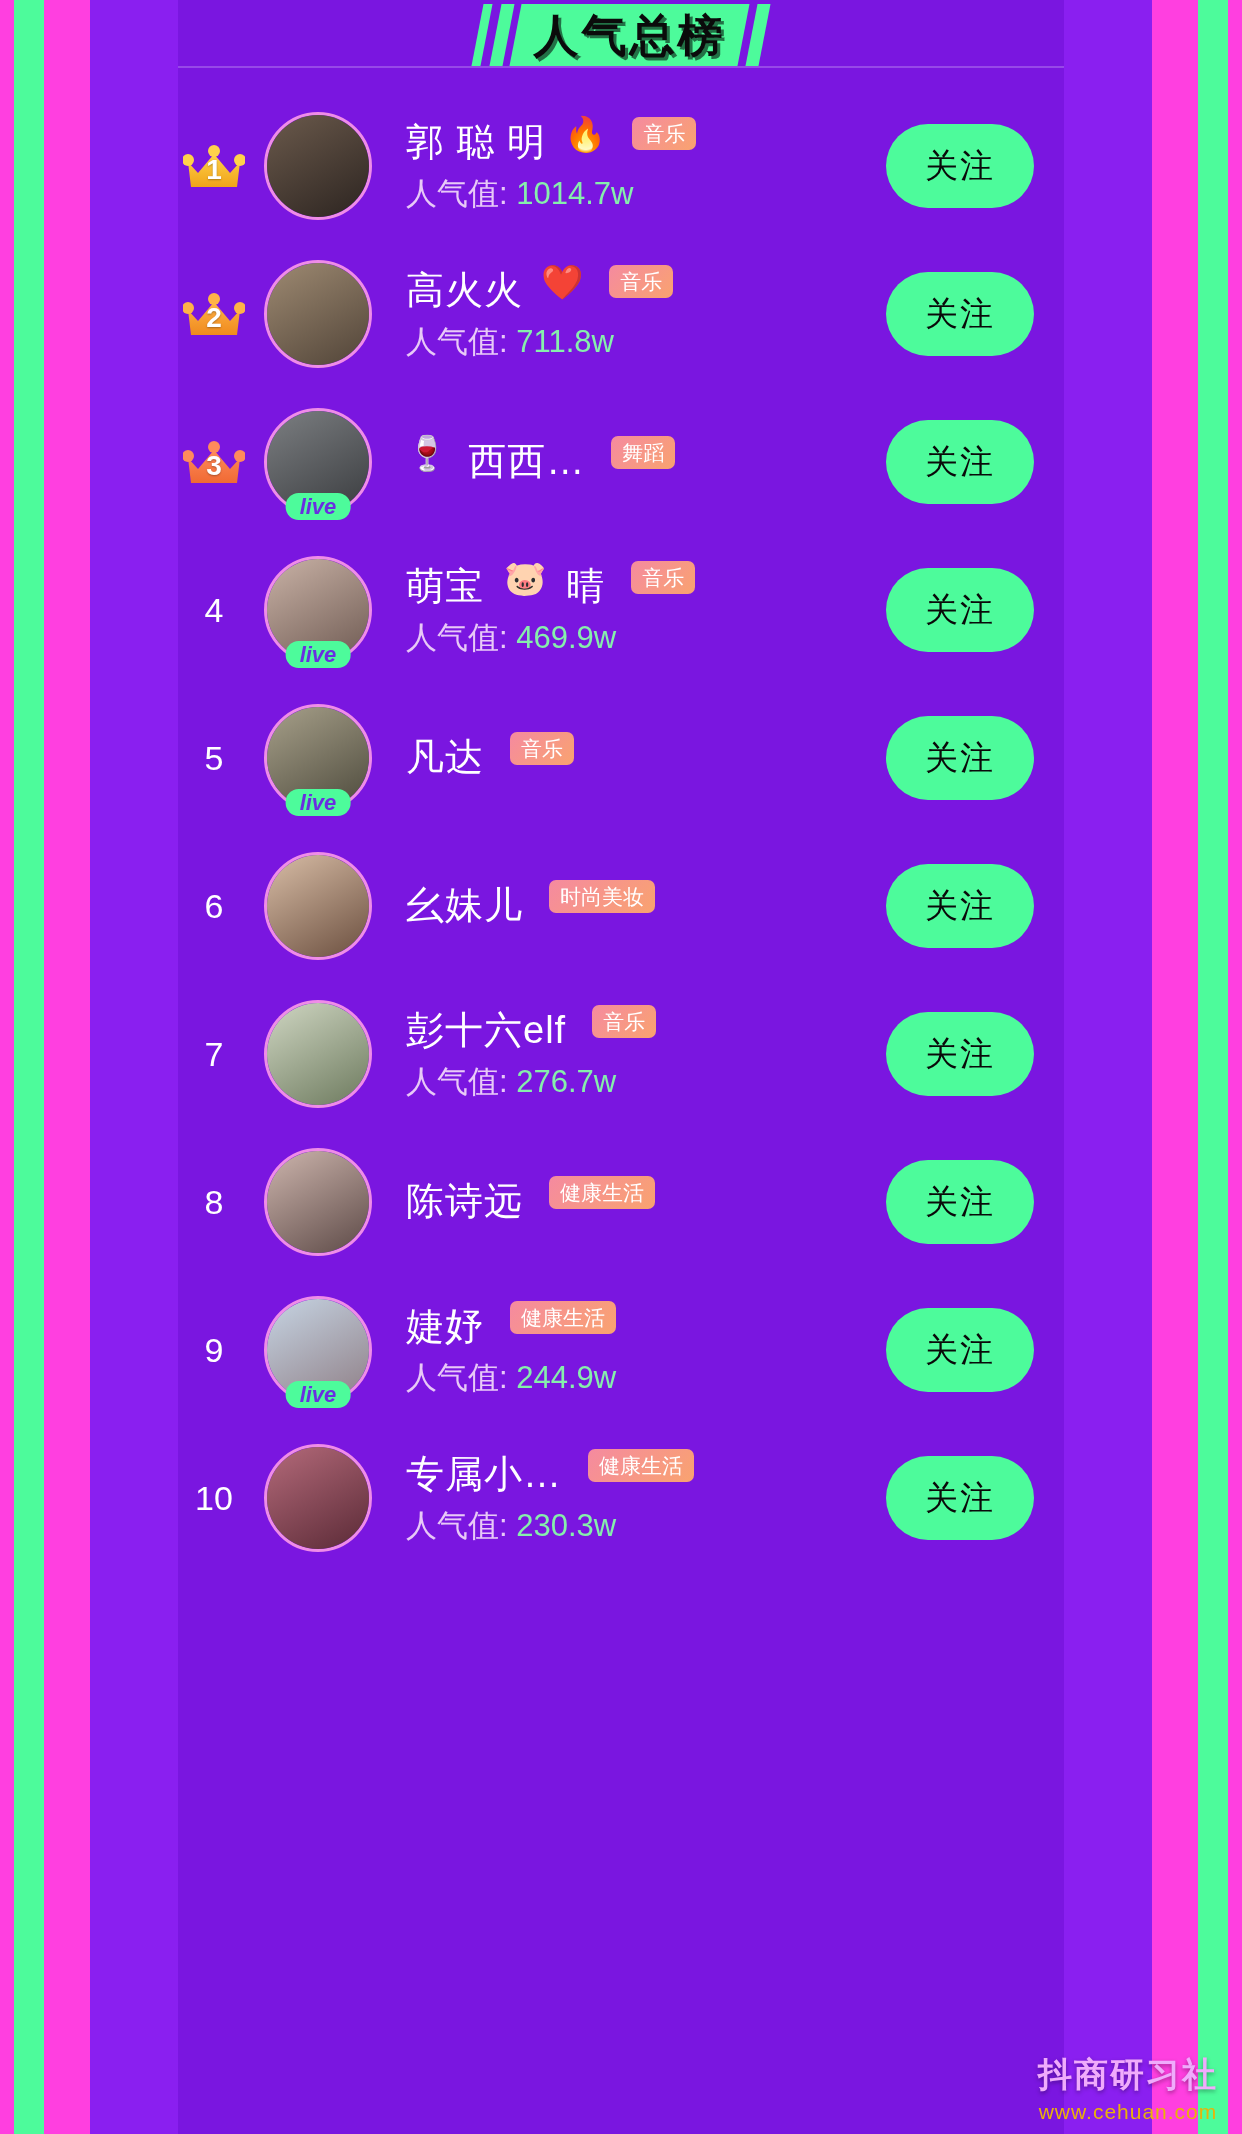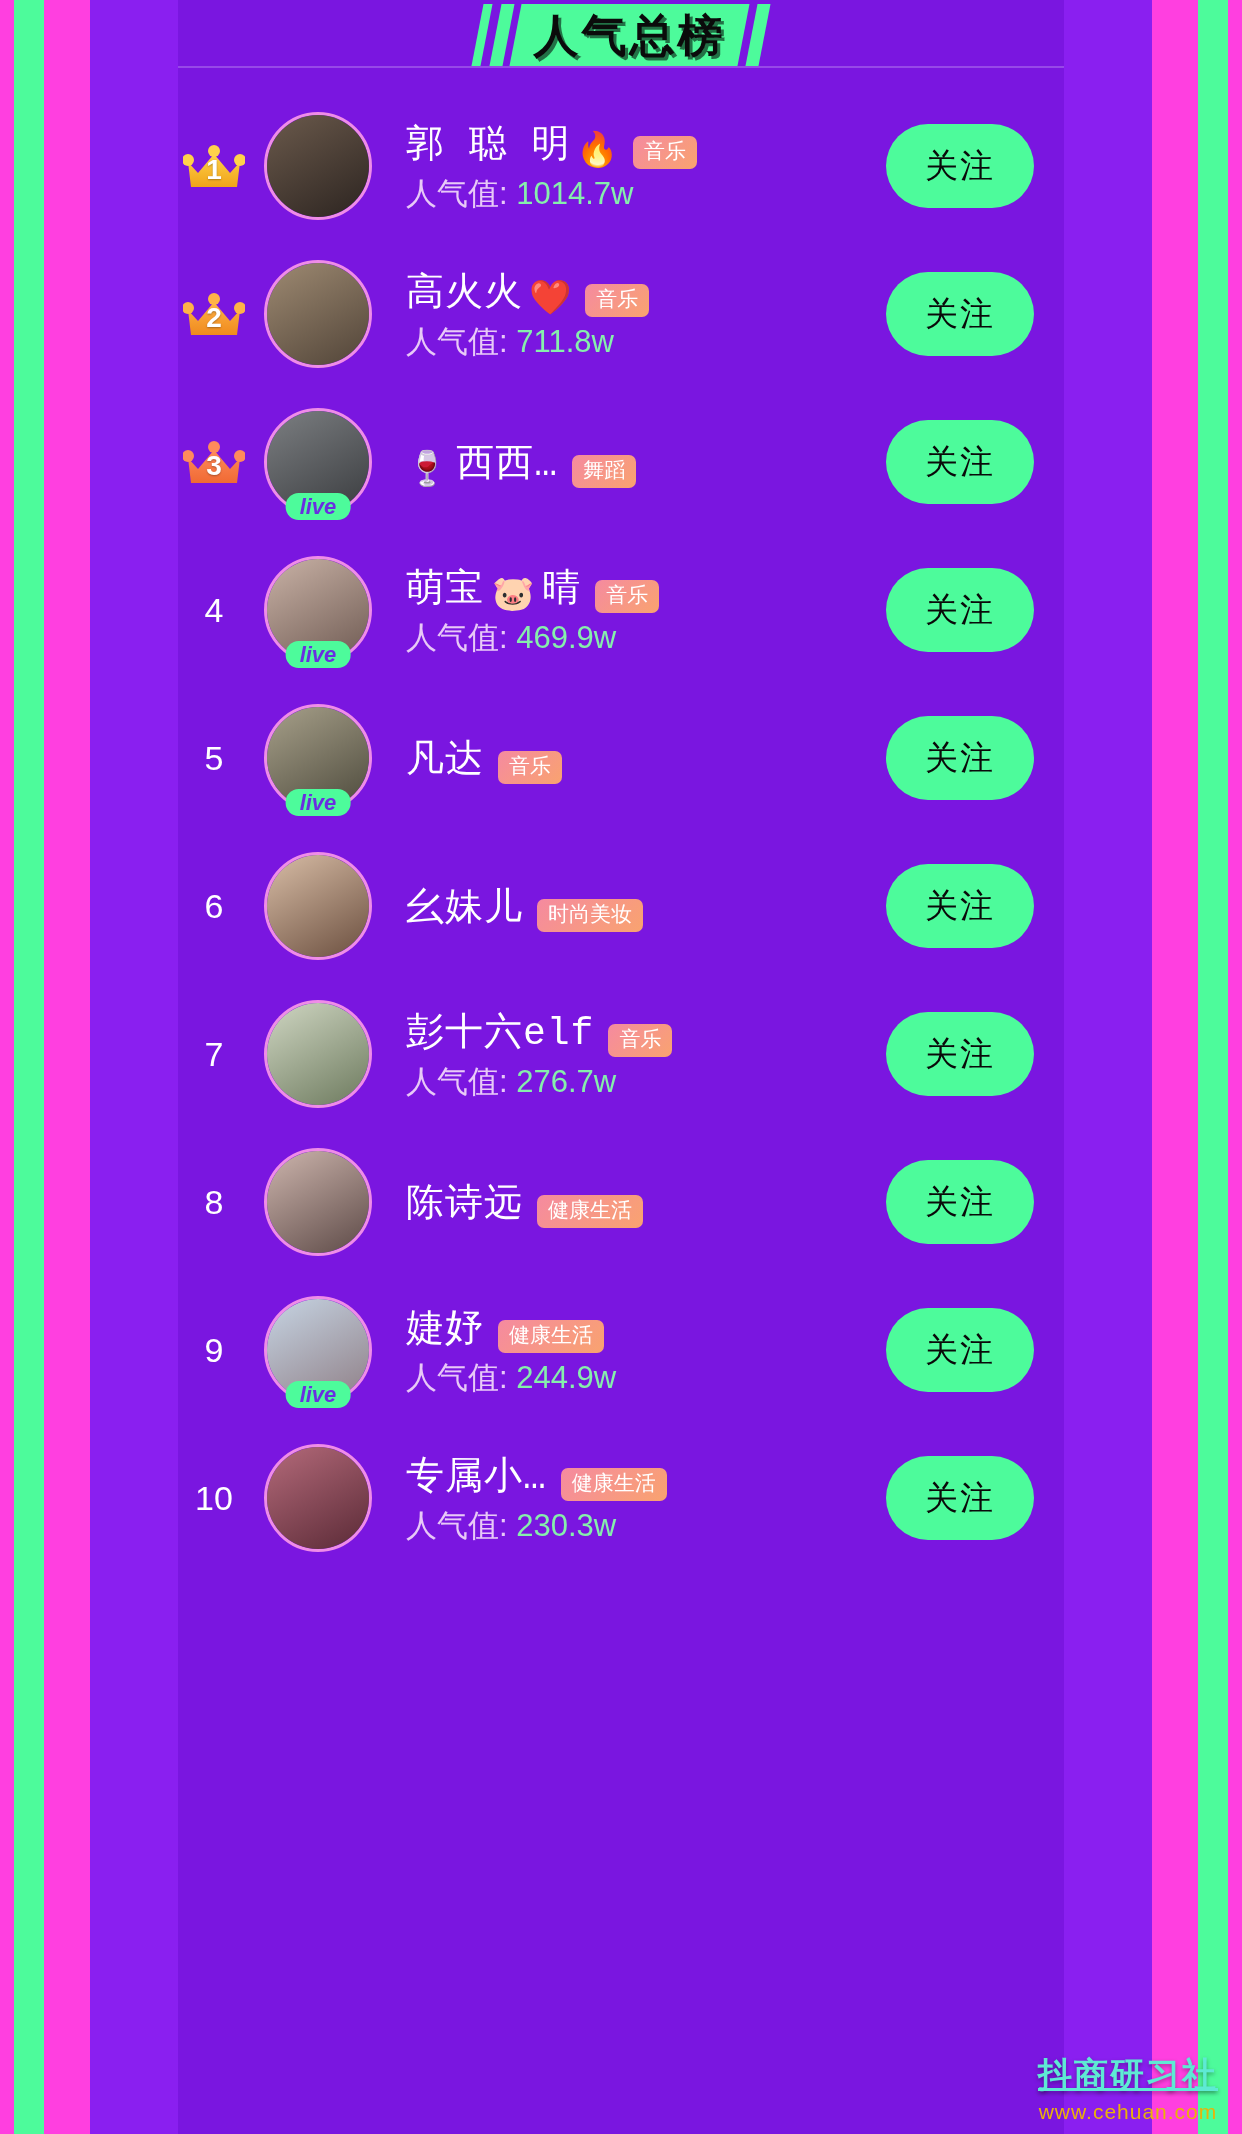--- a/index.html
+++ b/index.html
@@ -141,24 +141,23 @@
     line-height:1.15;
     white-space:nowrap;
   }
   .info{
     flex:1 1 auto;
     padding-left:34px;
     min-width:0;
   }
   .name-line{
     display:flex;
-    align-items:flex-end;
-    gap:14px;
+    align-items:flex-start;
+    gap:26px;
     height:52px;
-    font-family:Liberation Mono, monospace;
   }
   .name{
     color:#ffffff;
     font-size:38px;
     letter-spacing:1px;
     white-space:nowrap;
   }
   .emoji{font-size:34px;line-height:1;}
   .tag{
     background:linear-gradient(135deg,#f58aa0 0%,#f9a36f 100%);
@@ -191,26 +190,25 @@
   }
   
   .wm{
     position:absolute;
     right:24px;bottom:10px;
     text-align:center;
     z-index:50;
     pointer-events:none;
   }
   .wm-main{
-    color:#5eead4;
+    color:#f0abfc;
     font-size:34px;
     font-weight:bold;
     letter-spacing:2px;
     text-shadow:0 2px 4px rgba(0,0,0,.35);
-    text-decoration:underline;
   }
   .wm-sub{
     color:#eab308;
     font-size:21px;
     margin-top:2px;
     letter-spacing:1px;
   }
 </style>
 </head>
 <body>

